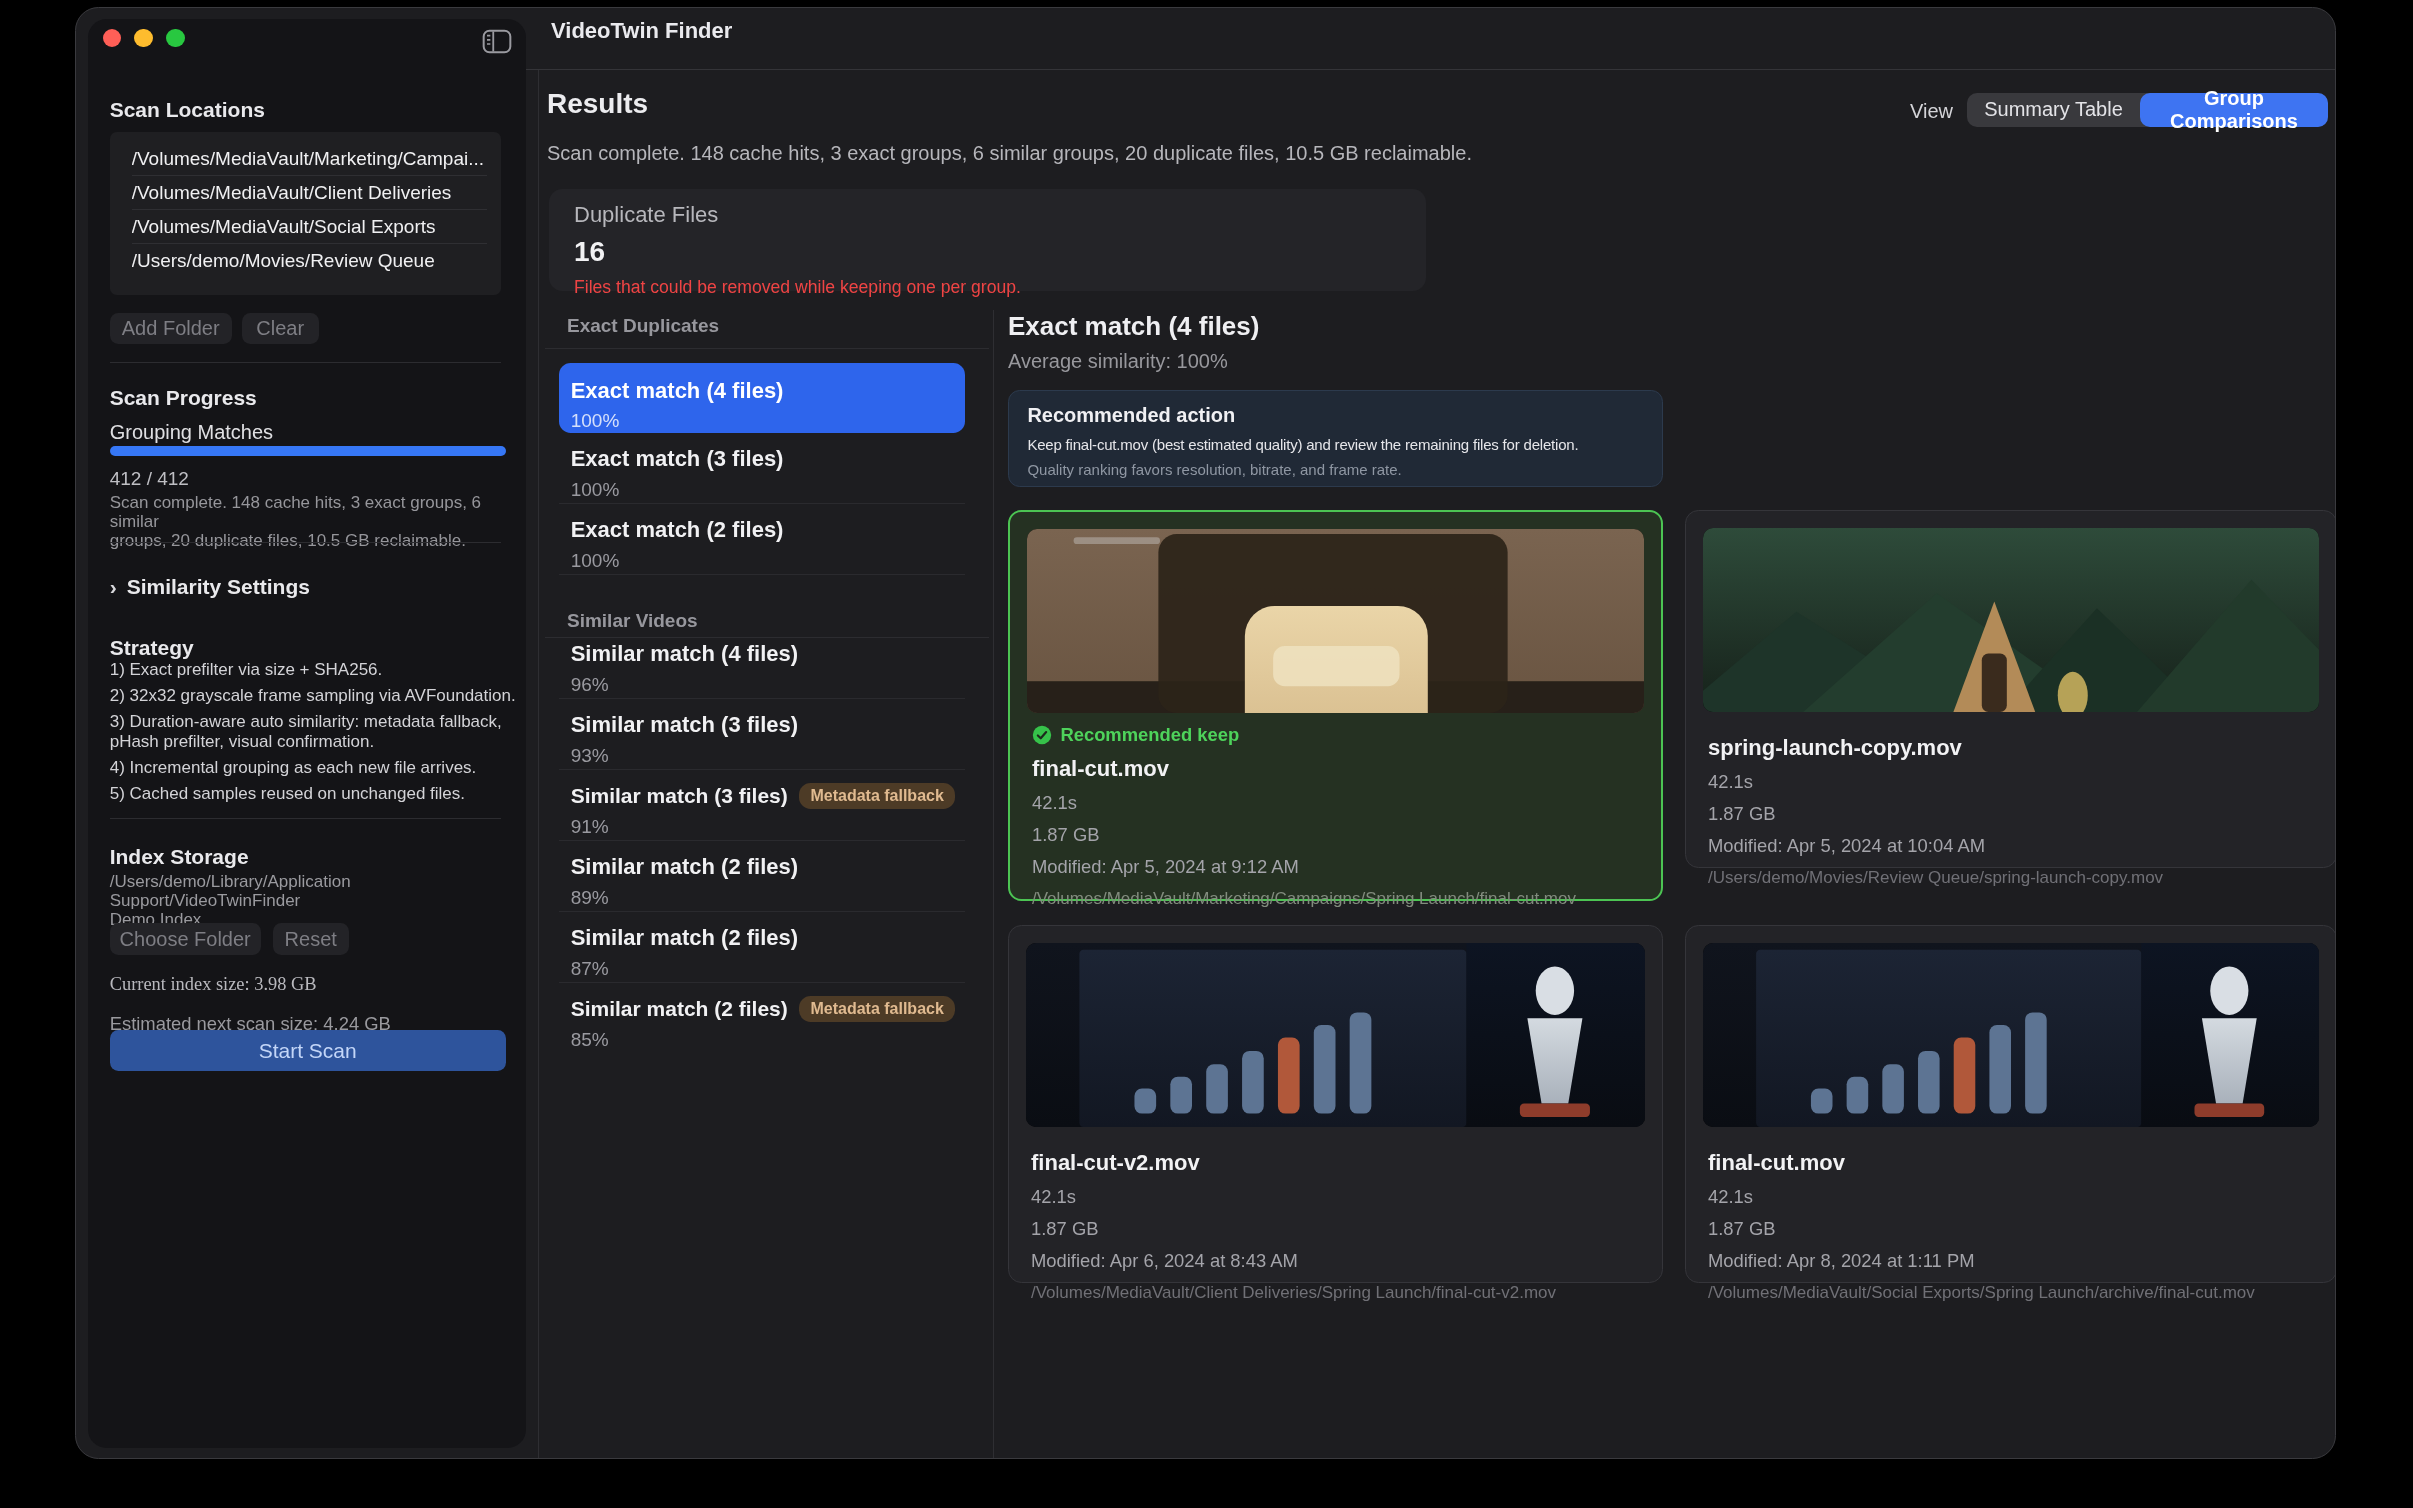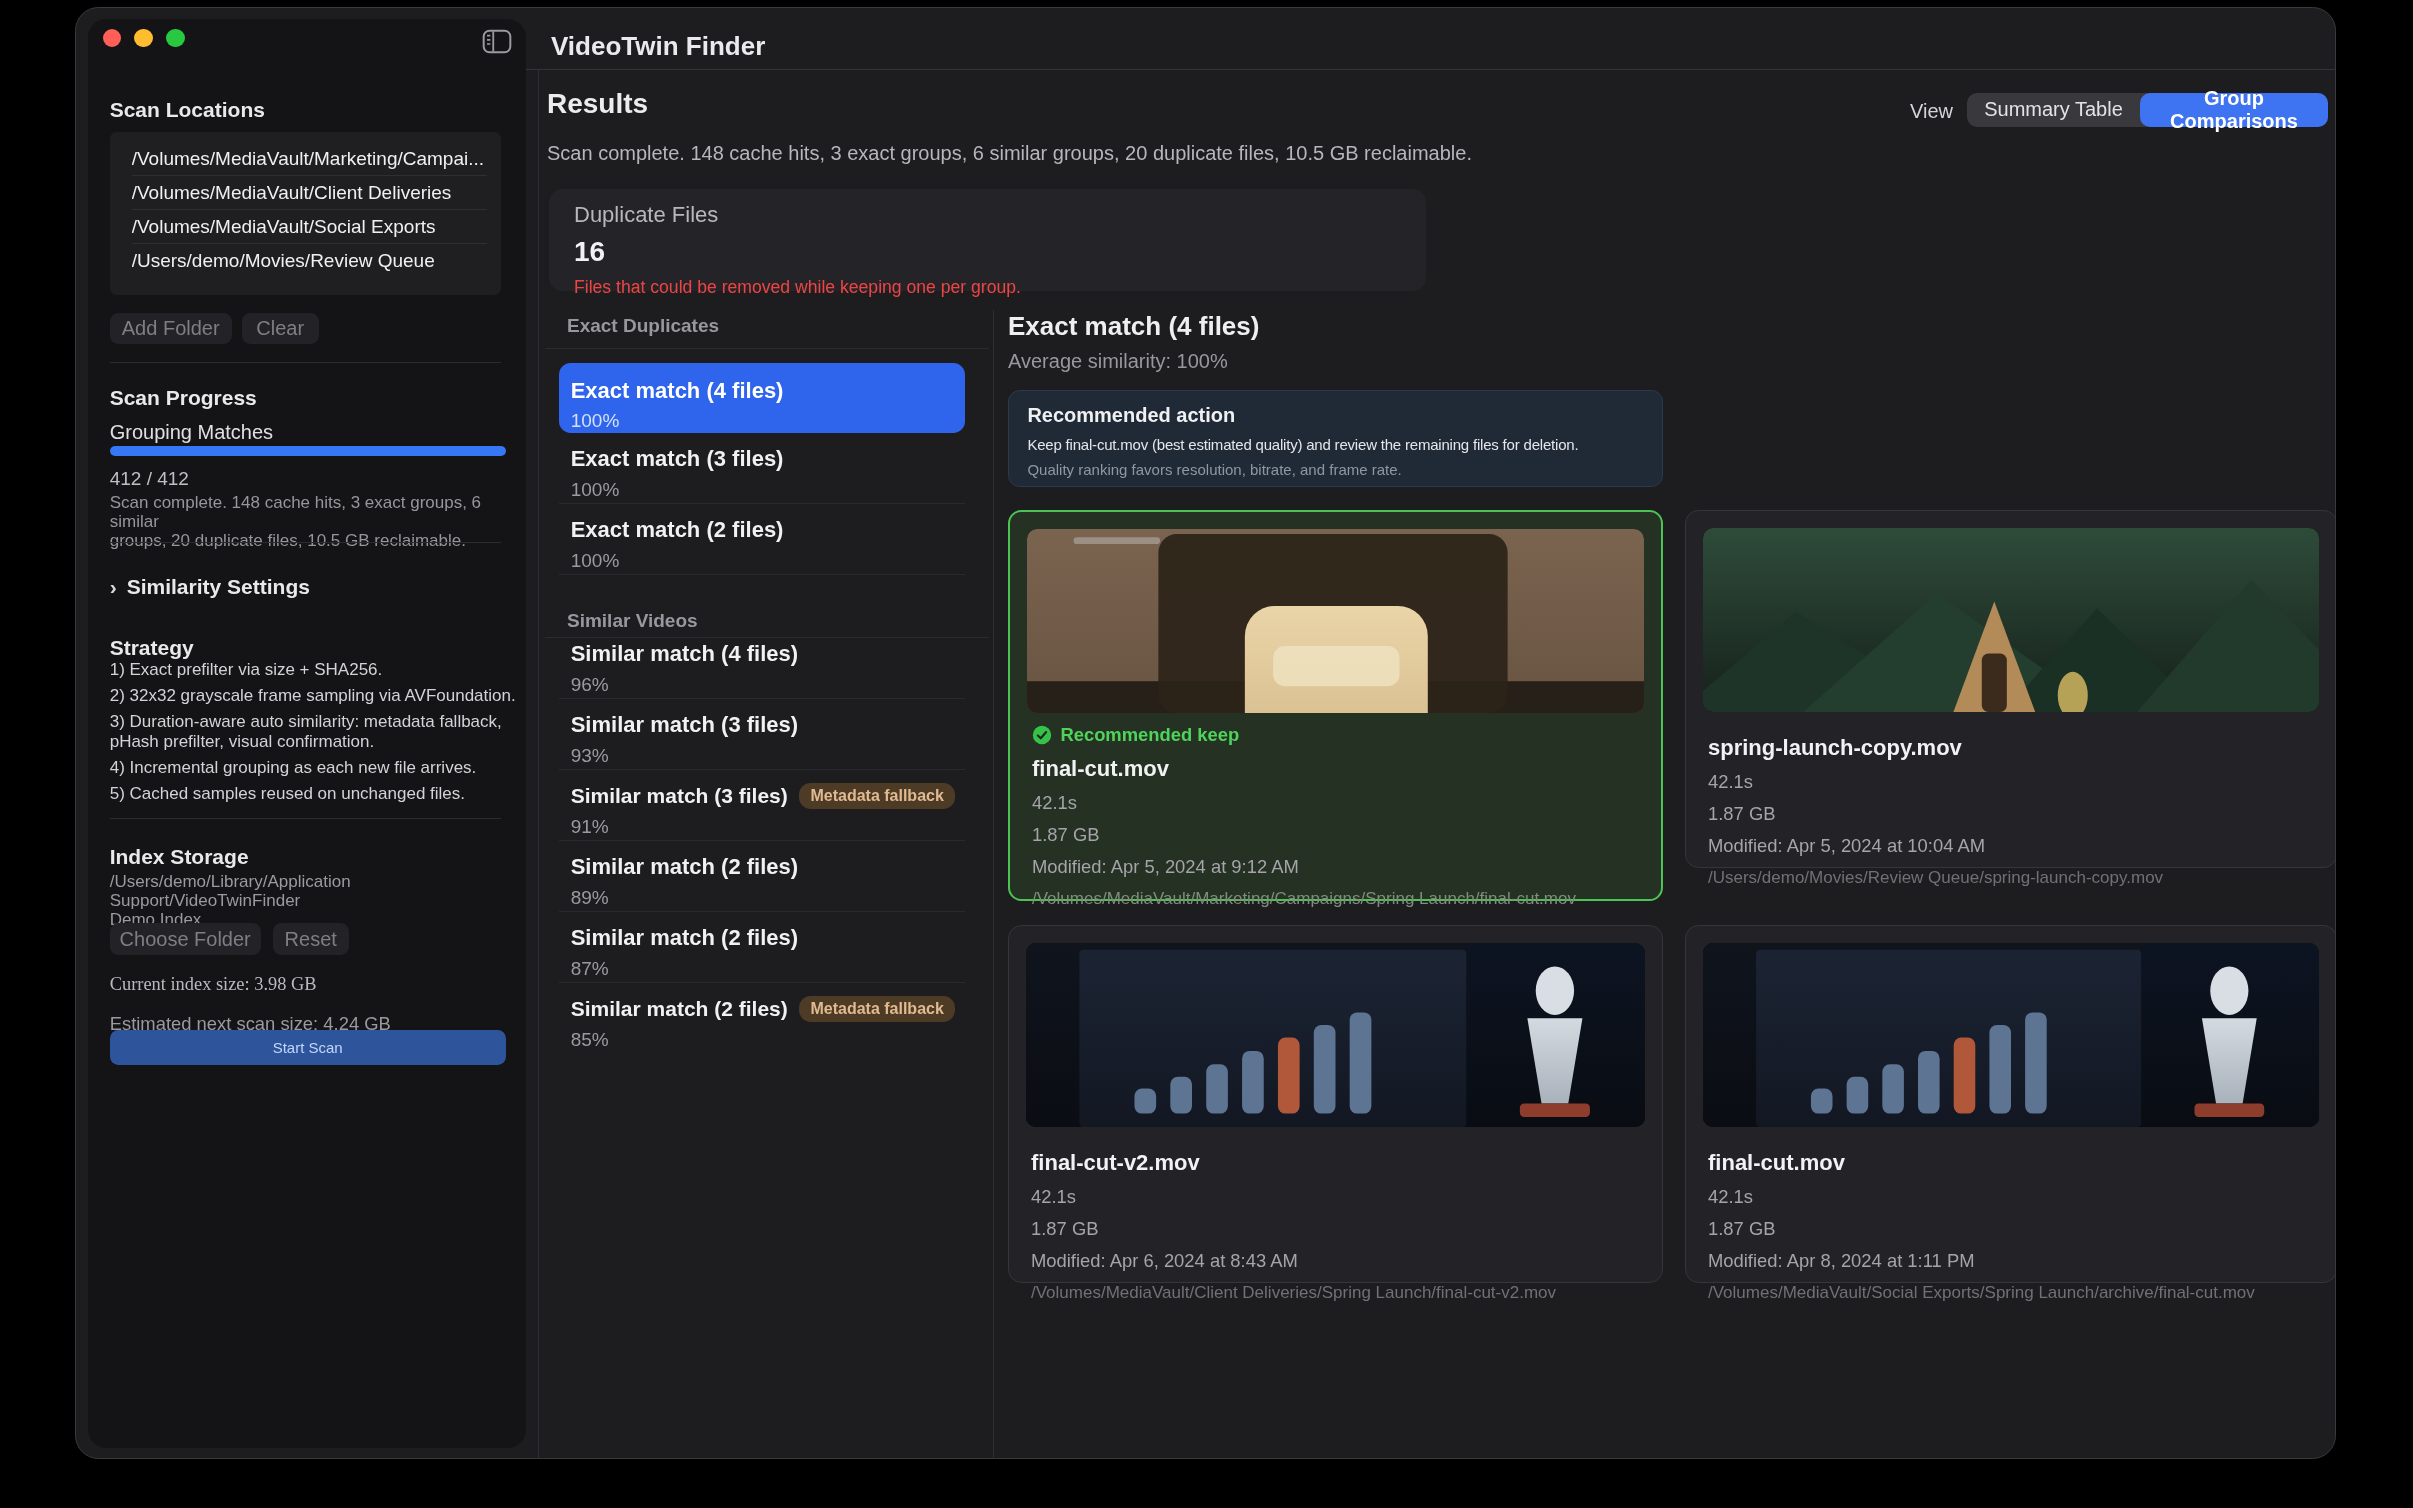--- a/index.html
+++ b/index.html
@@ -19,24 +19,24 @@
     font-size:19px;color:#f0f0f2;border-bottom:0.8px solid #2f2f33;white-space:nowrap;overflow:hidden;}
   .loc-row:last-child{border-bottom:none;}
   .sb-btn{position:absolute;height:31px;background:#232327;border-radius:8.4px;color:#7e7e84;
     font-size:20px;display:flex;align-items:center;justify-content:center;}
   .sb-div{position:absolute;left:22px;width:391px;height:0.8px;background:#2c2c30;}
   .sb-sub{position:absolute;left:22px;font-size:20px;color:#e0e0e3;}
   .sb-small{position:absolute;left:22px;font-size:17px;color:#96969b;line-height:19px;}
   .progress{position:absolute;left:22px;top:427px;width:396px;height:9.2px;border-radius:5px;background:#3677f6;}
   .strategy-line{font-size:17px;color:#d3d3d7;line-height:18.4px;margin-top:7.5px;white-space:nowrap;}
   .strategy-line.cont{margin-top:1.7px;}
-  .start-scan{position:absolute;left:22px;top:1011px;width:396px;height:35px;border-radius:8.4px;
-    background:#2e549c;color:#c3d6f8;font-size:15px;display:flex;align-items:center;justify-content:center;}
+  .start-scan{position:absolute;left:22px;top:1011px;width:396px;height:41px;border-radius:8.4px;
+    background:#2e549c;color:#c3d6f8;font-size:21px;display:flex;align-items:center;justify-content:center;}
   
-  .app-title{position:absolute;left:475px;top:23px;font-size:26px;font-weight:bold;color:#eaeaee;text-align:center;}
+  .app-title{position:absolute;left:475px;top:10px;font-size:22px;font-weight:bold;color:#eaeaee;text-align:center;}
   .tdiv{position:absolute;left:450px;top:61px;width:1811px;height:0.8px;background:#343438;}
   .vdiv-l{position:absolute;left:462px;top:62px;width:0.8px;height:1390px;background:#2e2e32;}
   .vdiv-m{position:absolute;left:917px;top:302px;width:0.8px;height:1151px;background:#2e2e32;}
   .results-h{position:absolute;left:471px;top:80px;font-size:28px;font-weight:bold;color:#ececef;}
   .results-sum{position:absolute;left:471px;top:134px;font-size:20px;color:#b6b6bb;}
   .view-label{position:absolute;left:1785px;top:92px;width:92px;text-align:right;font-size:20px;color:#d4d4d8;}
   .seg{position:absolute;left:1891px;top:85px;height:34px;background:#39393d;border-radius:10px;display:flex;text-align:center;}
   .seg-item{height:34px;display:flex;align-items:center;justify-content:center;font-size:20px;color:#e3e3e7;}
   .seg-item.sel{background:#3e74f2;border-radius:10px;color:#fff;font-weight:bold;}
   .stat-card{position:absolute;top:181px;height:102px;background:#242428;border-radius:13.4px;

